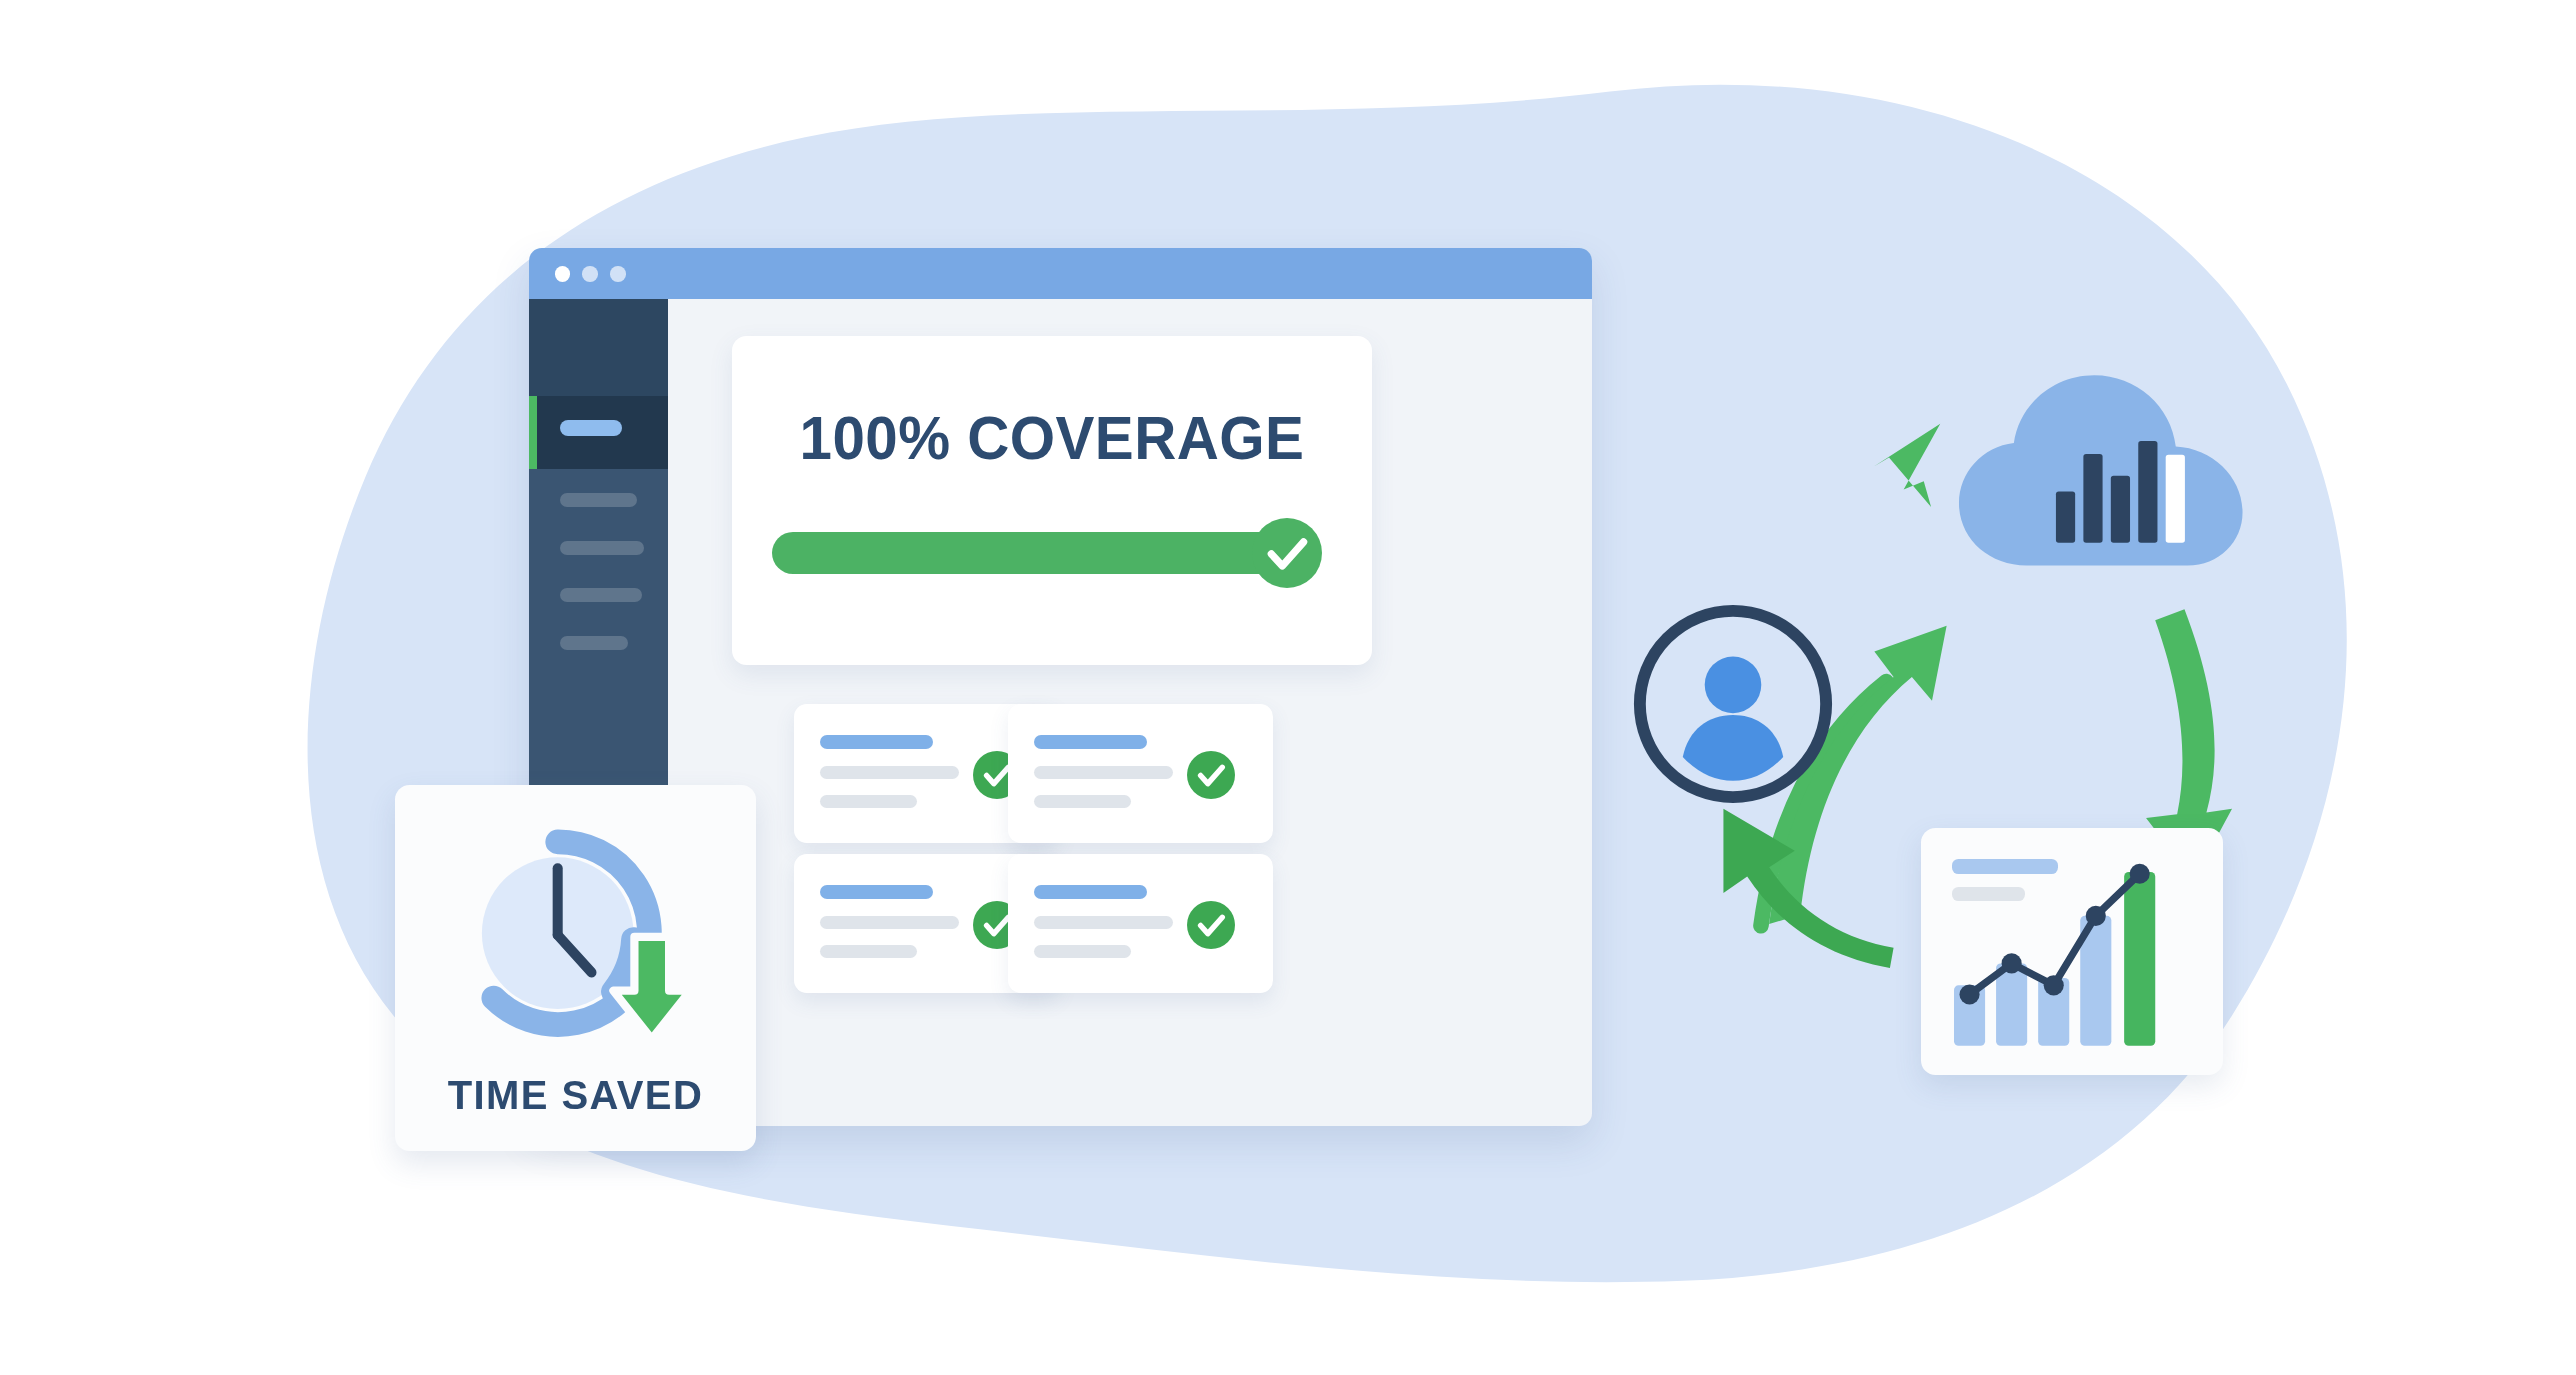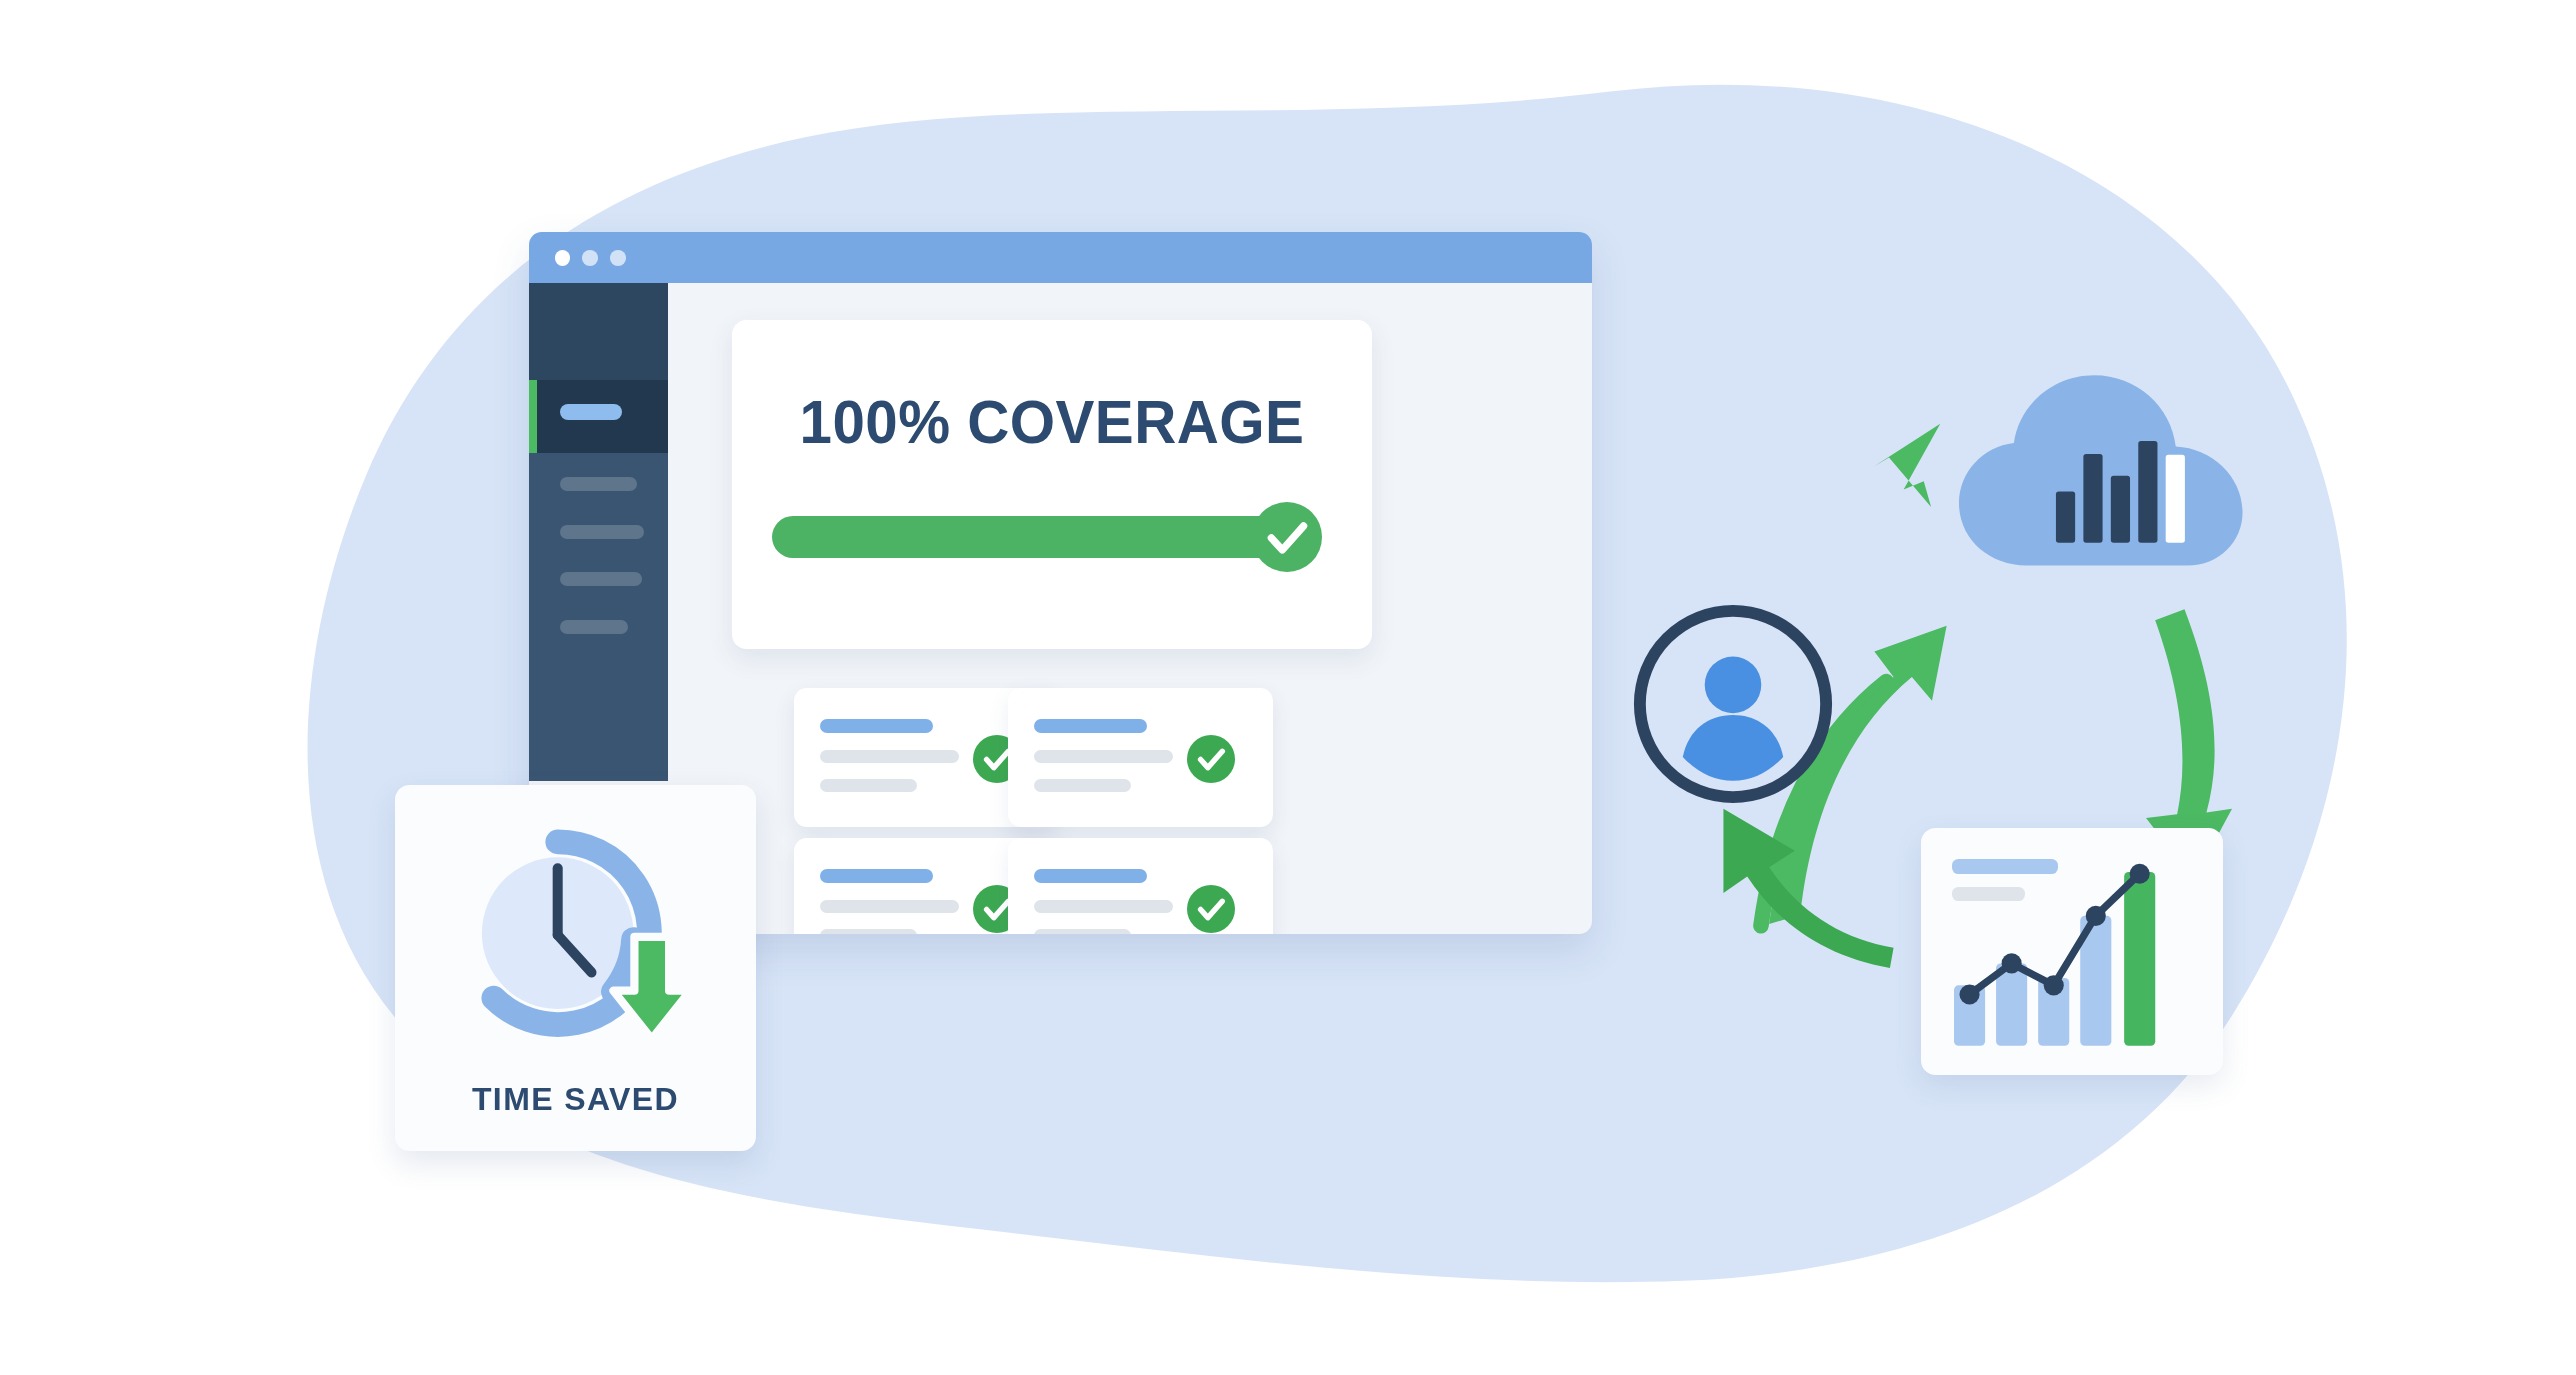--- a/index.html
+++ b/index.html
@@ -22,23 +22,23 @@
     position: absolute;
     left: 0; top: 0;
     width: 2576px; height: 1376px;
     pointer-events: none;
   }
 
   
   .window {
     position: absolute;
     left: 529px;
-    top: 232px;
+    top: 248px;
     width: 1063px;
-    height: 702px;
+    height: 878px;
     border-radius: 12.8px;
     background: #f1f4f8;
     box-shadow: 0 16.5px 38px rgba(50,80,130,0.13);
     overflow: hidden;
   }
   .titlebar {
     position: absolute;
     left: 0; top: 0;
     width: 100%;
     height: 51px;
@@ -182,21 +182,21 @@
     border-radius: 14.6px;
     background: #fbfcfd;
     box-shadow: 0 12.8px 29px rgba(70,100,150,0.14);
   }
   .time-label {
     position: absolute;
     left: 0;
     bottom: 33px;
     width: 100%;
     text-align: center;
-    font-size: 32px;
+    font-size: 40px;
     font-weight: 700;
     letter-spacing: 1.4px;
     color: #2d4b70;
     font-family: "Liberation Sans Narrow", "Liberation Sans", sans-serif;
   }
 
   
   .avatar {
     position: absolute;
     left: 1628px;

